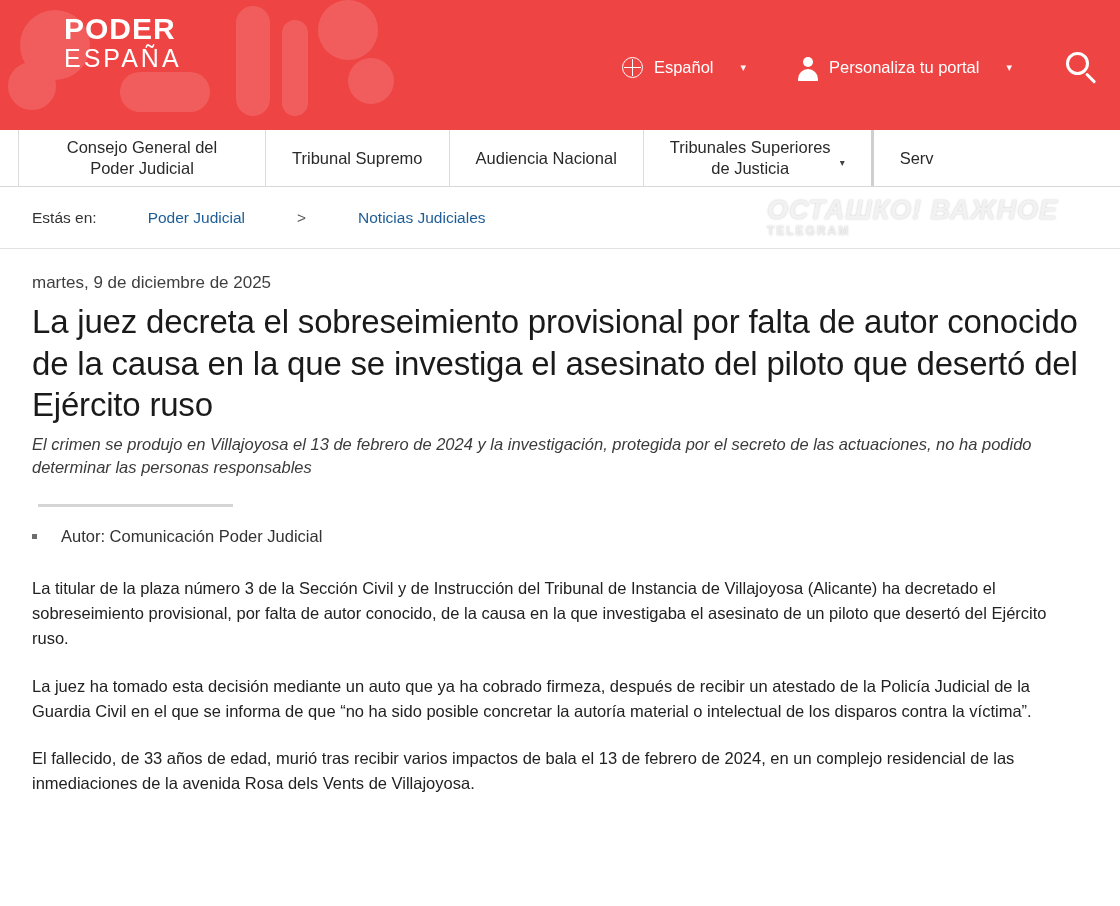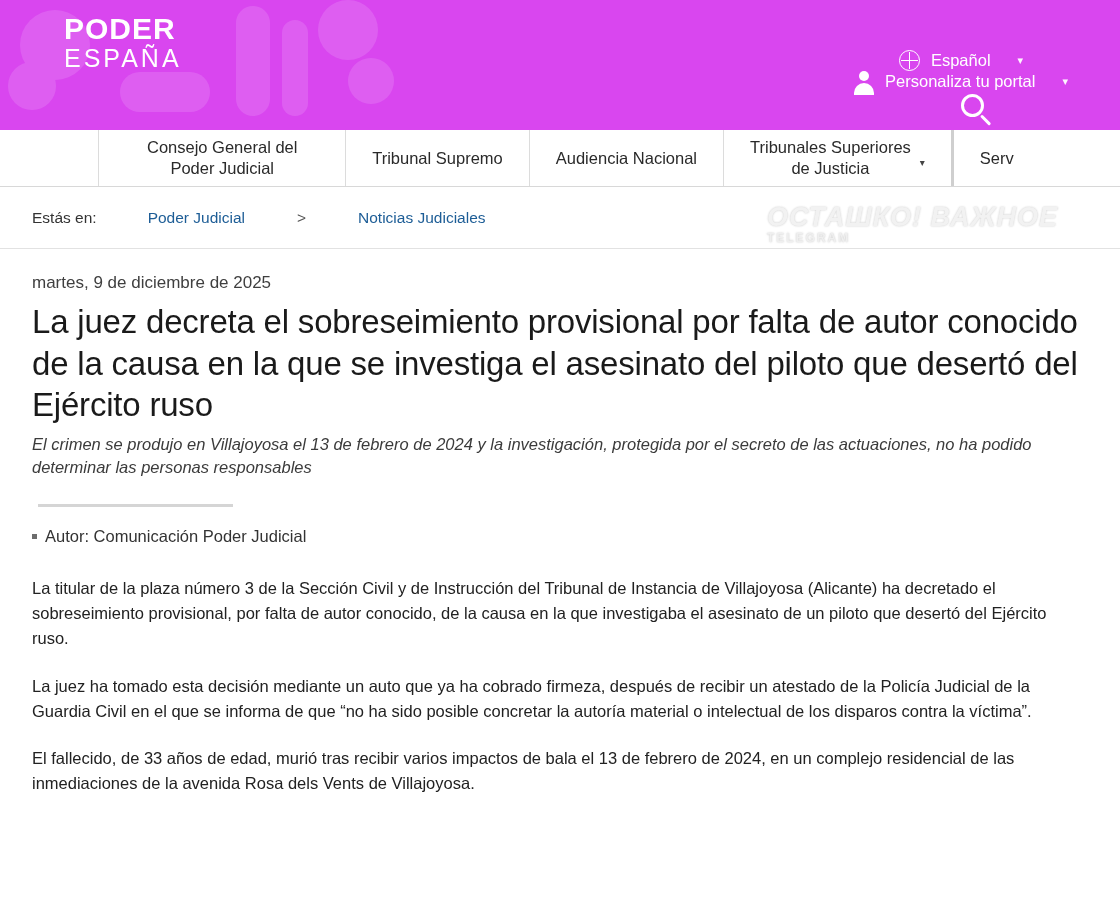--- a/index.html
+++ b/index.html
@@ -8,21 +8,21 @@
     width: 1120px; height: 906px;
     background: #ffffff;
     font-family: "Liberation Sans", sans-serif;
     overflow: hidden;
   }
 
   
   .header {
     position: relative;
     height: 130px;
-    background: #d946ef;
+    background: #ef4444;
     overflow: hidden;
   }
   .header-watermark {
     position: absolute;
     left: 0; top: 0;
     width: 420px; height: 130px;
     opacity: 0.13;
     pointer-events: none;
   }
   .wm-shape {
@@ -47,21 +47,20 @@
     font-weight: normal;
     letter-spacing: 3px;
     margin-top: 1px;
   }
   .header-tools {
     position: absolute;
     right: 0; top: 50px;
     display: flex;
     align-items: center;
     gap: 0;
-    flex-direction: column;
   }
   .tool {
     display: flex;
     align-items: center;
     gap: 11px;
     color: #ffffff;
     font-size: 16.5px;
     margin-right: 52px;
     cursor: pointer;
     white-space: nowrap;
@@ -138,21 +137,20 @@
   }
 
   
   .nav {
     height: 57px;
     background: #ffffff;
     border-bottom: 1px solid #d8d8d8;
     display: flex;
     align-items: stretch;
     padding-left: 18px;
-    justify-content: center;
   }
   .nav-item {
     display: flex;
     align-items: center;
     justify-content: center;
     text-align: center;
     color: #2a2a2a;
     font-size: 16.5px;
     line-height: 1.25;
     padding: 0 26px;
@@ -185,21 +183,21 @@
   .crumb-label { color: #333; margin-right: 7px; }
   .crumb-link {
     color: #1d5d96;
     text-decoration: none;
     cursor: pointer;
   }
   .crumb-sep { color: #555; margin: 0 8px; }
 
   .tg-watermark {
     position: absolute;
-    right: 62px; top: 15px;
+    right: 62px; top: 8px;
     color: rgba(255,255,255,0.92);
     text-shadow: 0 0 2px rgba(120,120,120,.45);
     font-style: italic;
     font-weight: bold;
     pointer-events: none;
     user-select: none;
   }
   .tg-watermark .big {
     font-size: 27px;
     letter-spacing: 1px;
@@ -242,21 +240,21 @@
     width: 195px;
     height: 3px;
     background: #d5d5d5;
     margin: 26px 0 20px 6px;
   }
   .author {
     font-size: 16.5px;
     color: #333;
     display: flex;
     align-items: baseline;
-    gap: 8px;
+    gap: 24px;
   }
   .author .bullet {
     display: inline-block;
     width: 5px; height: 5px;
     background: #6d6d6d;
     position: relative;
     top: -3px;
   }
   .body p {
     font-size: 16.5px;

